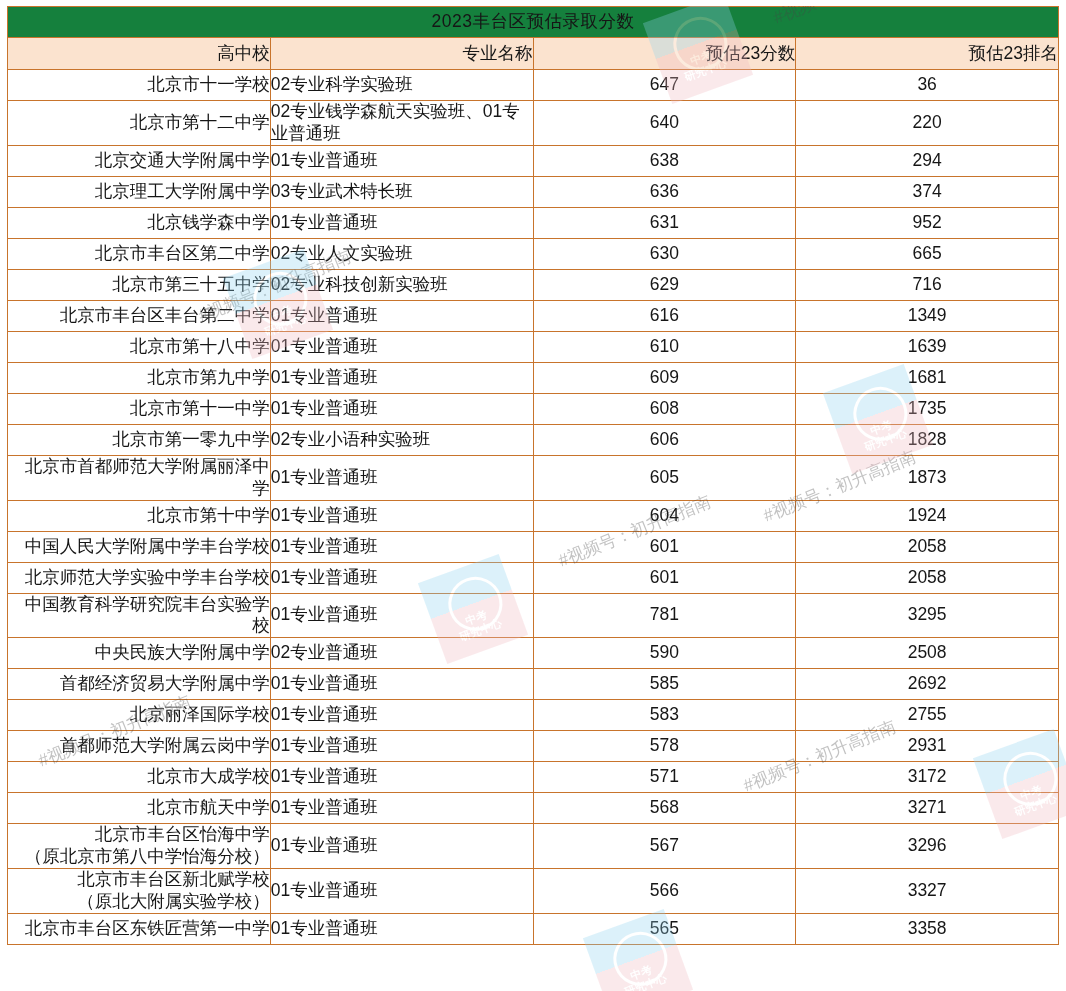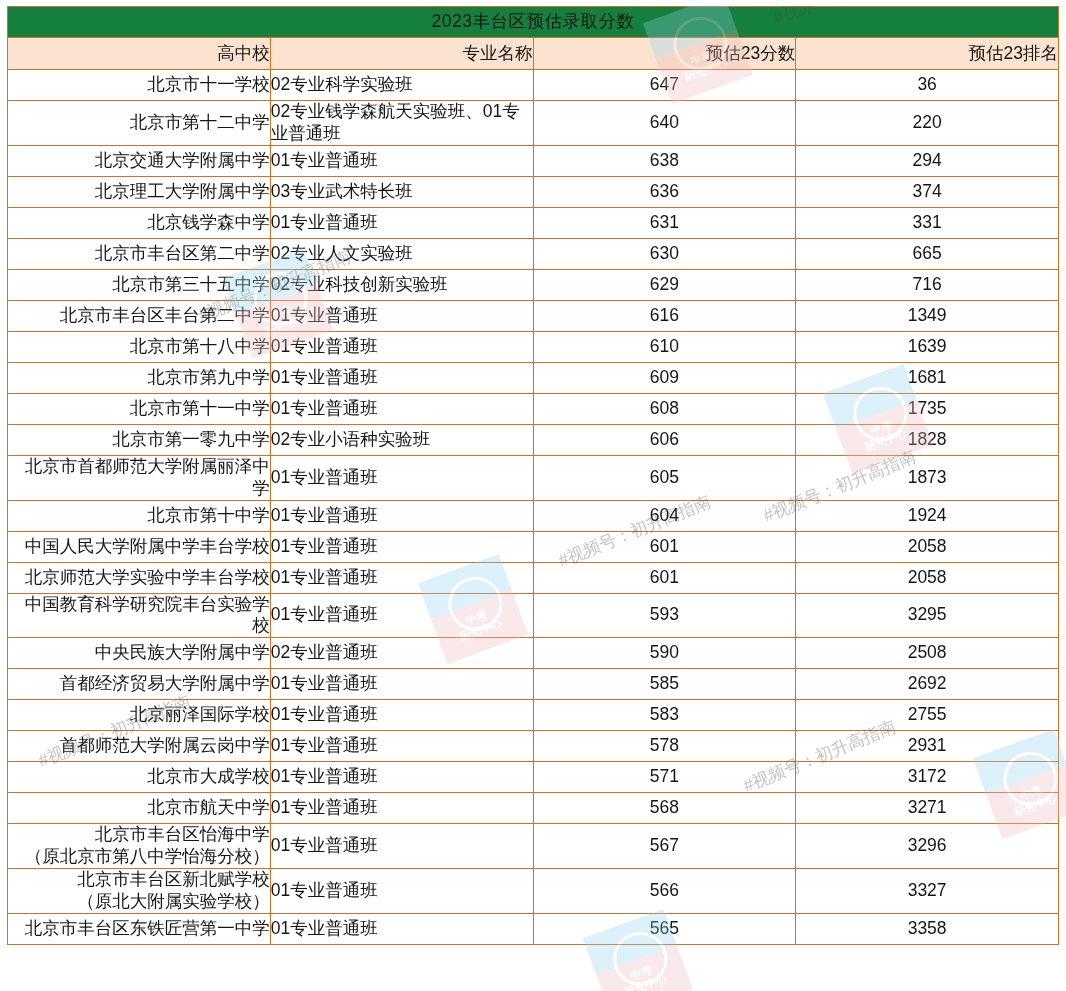--- a/index.html
+++ b/index.html
@@ -158,21 +158,21 @@
       <tr>
         <td class="c-school">北京理工大学附属中学</td>
         <td class="c-major">03专业武术特长班</td>
         <td class="c-score">636</td>
         <td class="c-rank">374</td>
       </tr>
       <tr>
         <td class="c-school">北京钱学森中学</td>
         <td class="c-major">01专业普通班</td>
         <td class="c-score">631</td>
-        <td class="c-rank">331</td>
+        <td class="c-rank">952</td>
       </tr>
       <tr>
         <td class="c-school">北京市丰台区第二中学</td>
         <td class="c-major">02专业人文实验班</td>
         <td class="c-score">630</td>
         <td class="c-rank">665</td>
       </tr>
       <tr>
         <td class="c-school">北京市第三十五中学</td>
         <td class="c-major">02专业科技创新实验班</td>
@@ -229,21 +229,21 @@
       </tr>
       <tr>
         <td class="c-school">北京师范大学实验中学丰台学校</td>
         <td class="c-major">01专业普通班</td>
         <td class="c-score">601</td>
         <td class="c-rank">2058</td>
       </tr>
       <tr>
         <td class="c-school">中国教育科学研究院丰台实验学校</td>
         <td class="c-major">01专业普通班</td>
-        <td class="c-score">593</td>
+        <td class="c-score">781</td>
         <td class="c-rank">3295</td>
       </tr>
       <tr>
         <td class="c-school">中央民族大学附属中学</td>
         <td class="c-major">02专业普通班</td>
         <td class="c-score">590</td>
         <td class="c-rank">2508</td>
       </tr>
       <tr>
         <td class="c-school">首都经济贸易大学附属中学</td>

